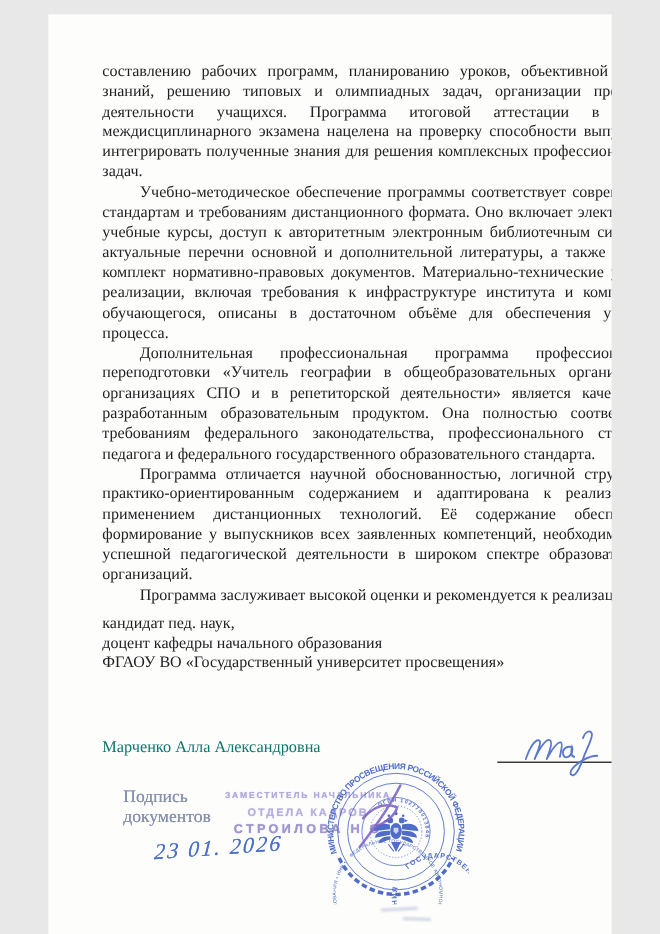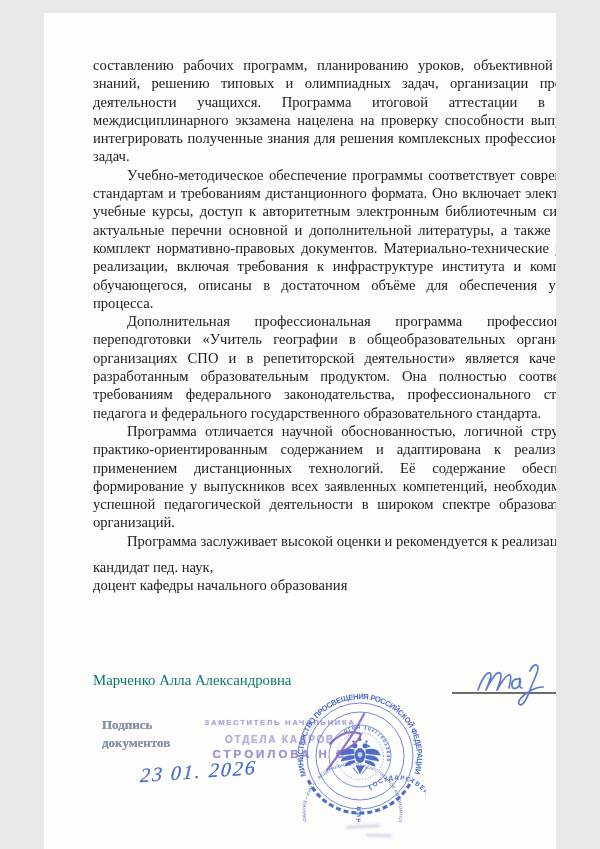--- a/index.html
+++ b/index.html
@@ -15,22 +15,22 @@
   .body-text p.first{text-indent:0;}
   
   .reviewer-block{position:absolute; left:49px; top:546px; width:470px;
     font-size:14.6px; line-height:17.6px; color:#212123;}
   .reviewer-block p{margin:0;}
   .name-row{position:absolute; left:49px; top:659px; font-size:14.8px; color:#0f766e;}
   
   .signature-wrap{position:absolute; left:406px; top:646px; width:152px; height:52px;}
   .signature-wrap svg{display:block; width:152px; height:52px;}
   
-  .certify-text{position:absolute; left:58px; top:703px; font-size:13px;
-    line-height:18px; color:#8791ad; text-shadow:0 0 0.6px #8791ad;font-weight:bold;}
+  .certify-text{position:absolute; left:68px; top:703px; font-size:16px;
+    line-height:18px; color:#8791ad; text-shadow:0 0 0.6px #8791ad;}
   
   .hr-stamp{position:absolute; left:138px; top:705px; width:196px; text-align:center;
     color:#aca3d8; font-family:"Liberation Sans","DejaVu Sans",sans-serif;}
   .hr-stamp .hr1{font-size:7.8px; font-weight:bold; letter-spacing:1.6px;
     text-shadow:0 0 1px #b5addc; opacity:.92;}
   .hr-stamp .hr2{font-size:10px; font-weight:bold; letter-spacing:1.8px; margin-top:7px;
     text-shadow:0 0 1px #b5addc; opacity:.85;}
   .hr-stamp .hr3{font-size:11.5px; font-weight:bold; letter-spacing:3px; margin-top:3px;
     color:#9f95cf; text-shadow:0 0 1px #a89fd4;}
   
@@ -56,20 +56,21 @@
     <p class="first">составлению рабочих программ, планированию уроков, объективной оценке знаний, решению типовых и олимпиадных задач, организации проектной деятельности учащихся. Программа итоговой аттестации в форме междисциплинарного экзамена нацелена на проверку способности выпускника интегрировать полученные знания для решения комплексных профессиональных задач.</p>
     <p>Учебно-методическое обеспечение программы соответствует современным стандартам и требованиям дистанционного формата. Оно включает электронные учебные курсы, доступ к авторитетным электронным библиотечным системам, актуальные перечни основной и дополнительной литературы, а также полный комплект нормативно-правовых документов. Материально-технические условия реализации, включая требования к инфраструктуре института и компьютеру обучающегося, описаны в достаточном объёме для обеспечения учебного процесса.</p>
     <p>Дополнительная профессиональная программа профессиональной переподготовки «Учитель географии в общеобразовательных организациях, организациях СПО и в репетиторской деятельности» является качественно разработанным образовательным продуктом. Она полностью соответствует требованиям федерального законодательства, профессионального стандарта педагога и федерального государственного образовательного стандарта.</p>
     <p>Программа отличается научной обоснованностью, логичной структурой, практико-ориентированным содержанием и адаптирована к реализации с применением дистанционных технологий. Её содержание обеспечивает формирование у выпускников всех заявленных компетенций, необходимых для успешной педагогической деятельности в широком спектре образовательных организаций.</p>
     <p>Программа заслуживает высокой оценки и рекомендуется к реализации.</p>
   </div>
 
   <div class="reviewer-block">
     <p>кандидат пед. наук,</p>
     <p>доцент кафедры начального образования</p>
+    <p>ФГАОУ ВО «Государственный университет просвещения»</p>
   </div>
 
   <div class="name-row">Марченко Алла Александровна</div>
 
   <div class="signature-wrap">
     <svg viewBox="0 0 152 52">
       <line x1="2" y1="34" x2="148" y2="34" stroke="#3c3c3c" stroke-width="1.3"></line>
       <g fill="none" stroke="#5a79cc" stroke-width="1.7" stroke-linecap="round">
         <path d="M28,31 C31,22 36,13 40,14 C43,15 38,26 36,31 M36,31 C41,20 47,12 50,14 C53,16 49,26 47,31 M47,31 C52,22 57,15 60,16 C62,17 60,24 59,29"></path>
         <path d="M69,20 C64,19 61,23 62,27 C63,31 68,30 70,25 C71,22 70,20 70,20 C69,24 69,29 72,29"></path>

